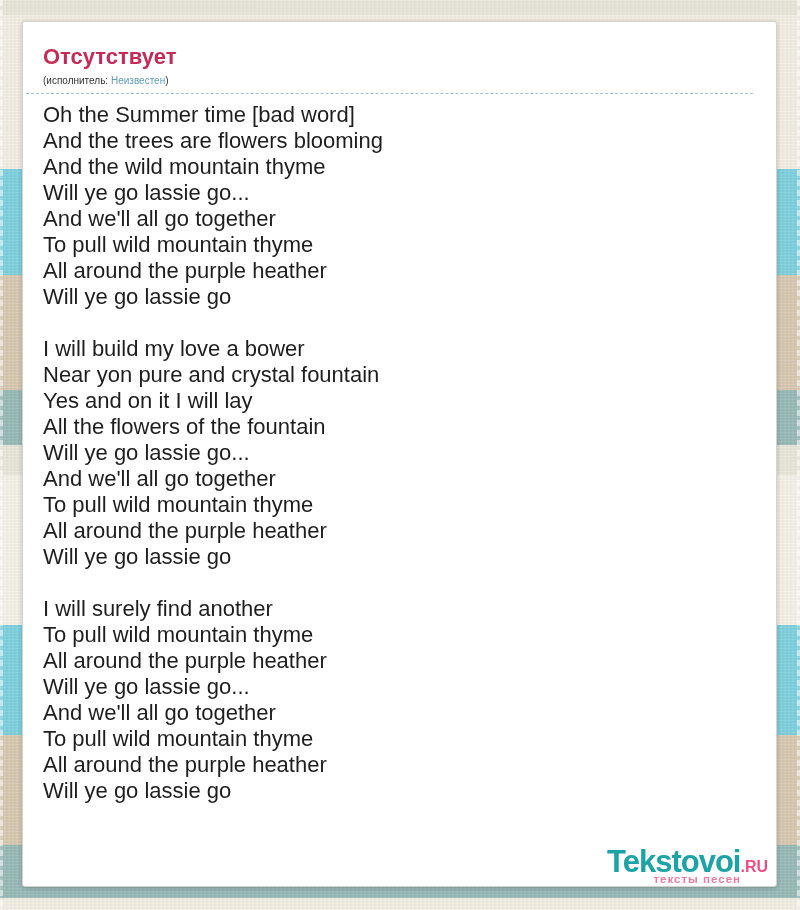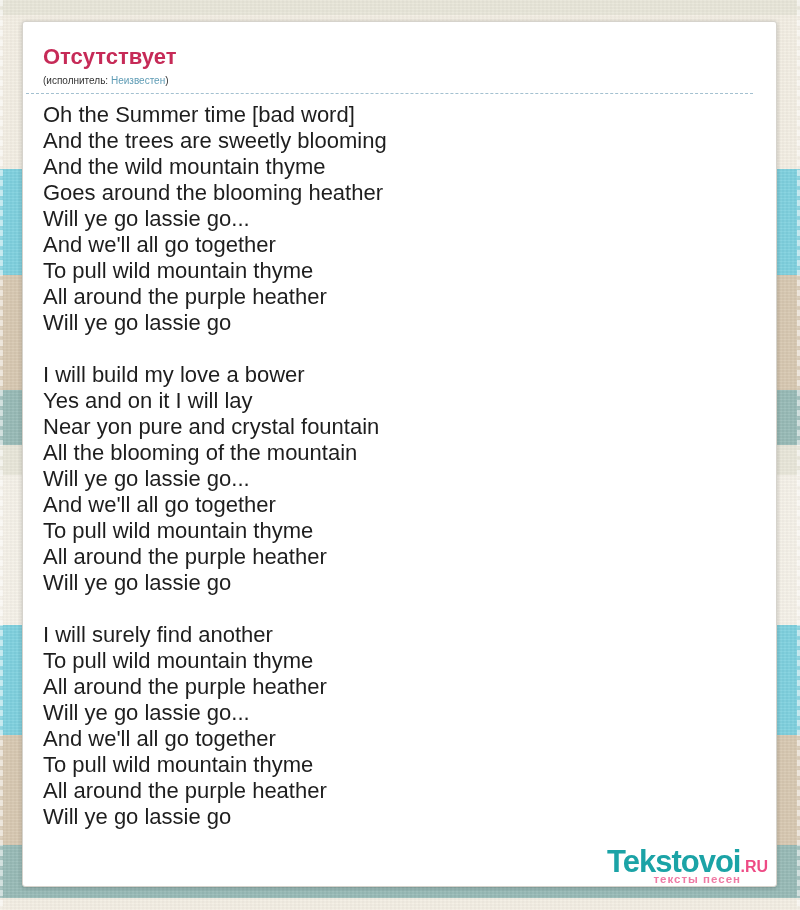--- a/index.html
+++ b/index.html
@@ -121,34 +121,33 @@
 
     <h1 class="song-title">Отсутствует</h1>
 
     <div class="artist-line"><span>(исполнитель: </span><a class="artist-link">Неизвестен</a><span>)</span></div>
 
     <div class="separator"></div>
 
     <div class="lyrics">
       <div class="verse">
         <div class="lyric-line">Oh the Summer time [bad word]</div>
-        <div class="lyric-line">And the trees are sweetly blooming</div>
+        <div class="lyric-line">And the trees are flowers blooming</div>
         <div class="lyric-line">And the wild mountain thyme</div>
-        <div class="lyric-line">Goes around the blooming heather</div>
         <div class="lyric-line">Will ye go lassie go...</div>
         <div class="lyric-line">And we'll all go together</div>
         <div class="lyric-line">To pull wild mountain thyme</div>
         <div class="lyric-line">All around the purple heather</div>
         <div class="lyric-line">Will ye go lassie go</div>
       </div>
       <div class="verse">
         <div class="lyric-line">I will build my love a bower</div>
+        <div class="lyric-line">Near yon pure and crystal fountain</div>
         <div class="lyric-line">Yes and on it I will lay</div>
-        <div class="lyric-line">Near yon pure and crystal fountain</div>
-        <div class="lyric-line">All the blooming of the mountain</div>
+        <div class="lyric-line">All the flowers of the fountain</div>
         <div class="lyric-line">Will ye go lassie go...</div>
         <div class="lyric-line">And we'll all go together</div>
         <div class="lyric-line">To pull wild mountain thyme</div>
         <div class="lyric-line">All around the purple heather</div>
         <div class="lyric-line">Will ye go lassie go</div>
       </div>
       <div class="verse">
         <div class="lyric-line">I will surely find another</div>
         <div class="lyric-line">To pull wild mountain thyme</div>
         <div class="lyric-line">All around the purple heather</div>

